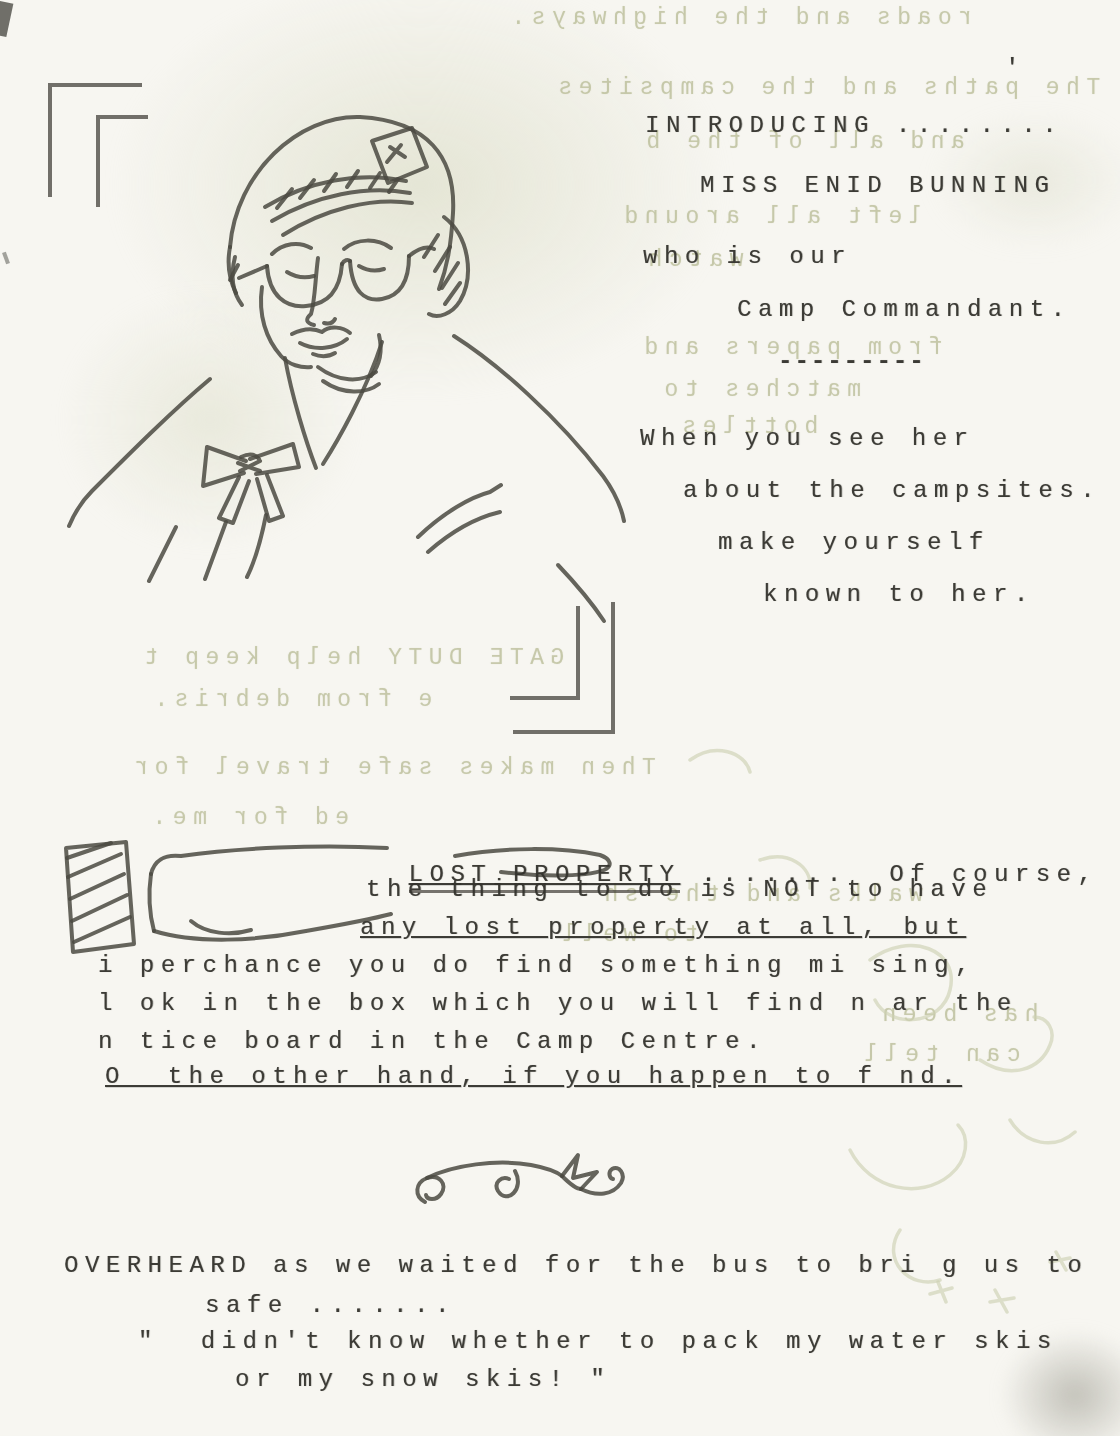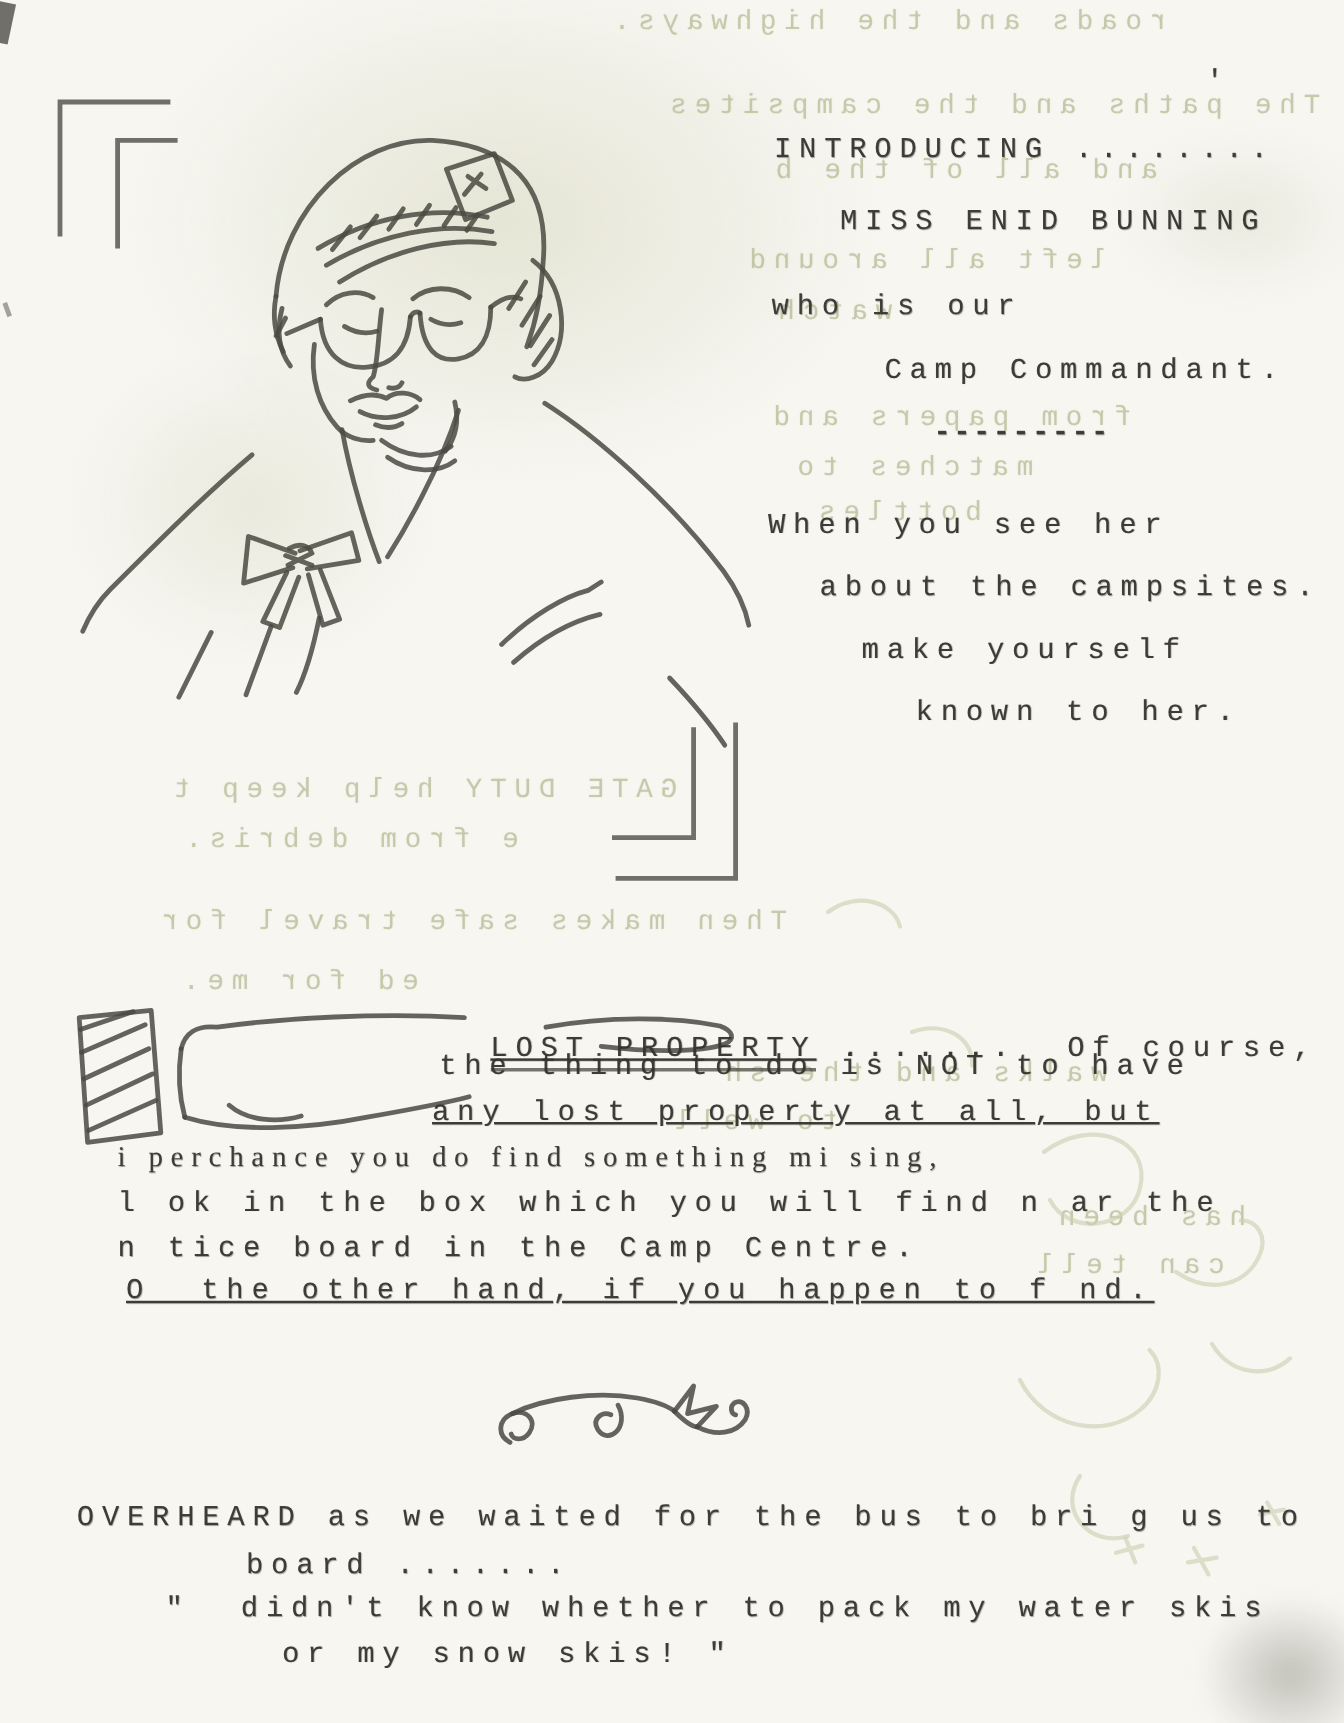--- a/index.html
+++ b/index.html
@@ -140,34 +140,34 @@
     <path d="M 99,106 C 141,119 201,116 251,106 C 291,99 321,93 336,89"></path>
     <path d="M 136,96 C 151,109 176,111 196,105"></path>
     <path d="M 96,49 C 93,70 95,91 99,106"></path>
   </svg>
 
   <div class="tw" style="left:325px;top:833px;">
     <span class="u">LOST PROPERTY</span><span> .......  Of course,</span>
   </div>
   <div class="tw" style="left:366px;top:876px;">the thing to do is NOT to have</div>
   <div class="tw" style="left:360px;top:914px;text-decoration:underline;">any lost property at all, but</div>
-  <div class="tw" style="left:98px;top:952px;font-family:Liberation Serif, serif;">i perchance you do find something mi sing,</div>
+  <div class="tw" style="left:98px;top:952px;">i perchance you do find something mi sing,</div>
   <div class="tw" style="left:98px;top:990px;">l ok in the box which you will find n ar the</div>
   <div class="tw" style="left:98px;top:1028px;">n tice board in the Camp Centre.</div>
   <div class="tw" style="left:105px;top:1063px;text-decoration:underline;">O  the other hand, if you happen to f nd.</div>
 
   <svg class="sketch" style="left:405px;top:1145px;" width="230" height="85" viewBox="0 0 230 85">
     <path stroke-width="3.5" d="M 20,57 C 9,51 10,38 22,33 C 34,29 43,39 36,49 C 31,56 22,55 21,50"></path>
     <path stroke-width="3.5" d="M 22,33 C 48,20 92,14 126,20 C 142,23 152,27 157,31"></path>
     <path stroke-width="3.5" d="M 157,31 L 173,10 L 168,33 L 192,27 L 176,44"></path>
     <path stroke-width="3.5" d="M 110,26 C 120,44 102,60 93,46 C 88,37 97,31 104,34"></path>
     <path stroke-width="3.5" d="M 176,44 C 192,52 208,50 216,38 C 221,29 214,20 207,24 C 203,27 204,33 208,34"></path>
     <path stroke-width="3.5" d="M 157,31 C 166,40 172,44 176,44"></path>
   </svg>
 
   <div class="tw" style="left:64px;top:1252px;">OVERHEARD as we waited for the bus to bri g us to</div>
-  <div class="tw" style="left:205px;top:1292px;">board .......</div>
+  <div class="tw" style="left:205px;top:1292px;">safe .......</div>
   <div class="tw" style="left:138px;top:1328px;">"  didn't know whether to pack my water skis</div>
   <div class="tw" style="left:235px;top:1366px;">or my snow skis! "</div>
 
   <div class="tw" style="left:1005px;top:55px;">'</div>
 
 </div>
 
 </body></html>

